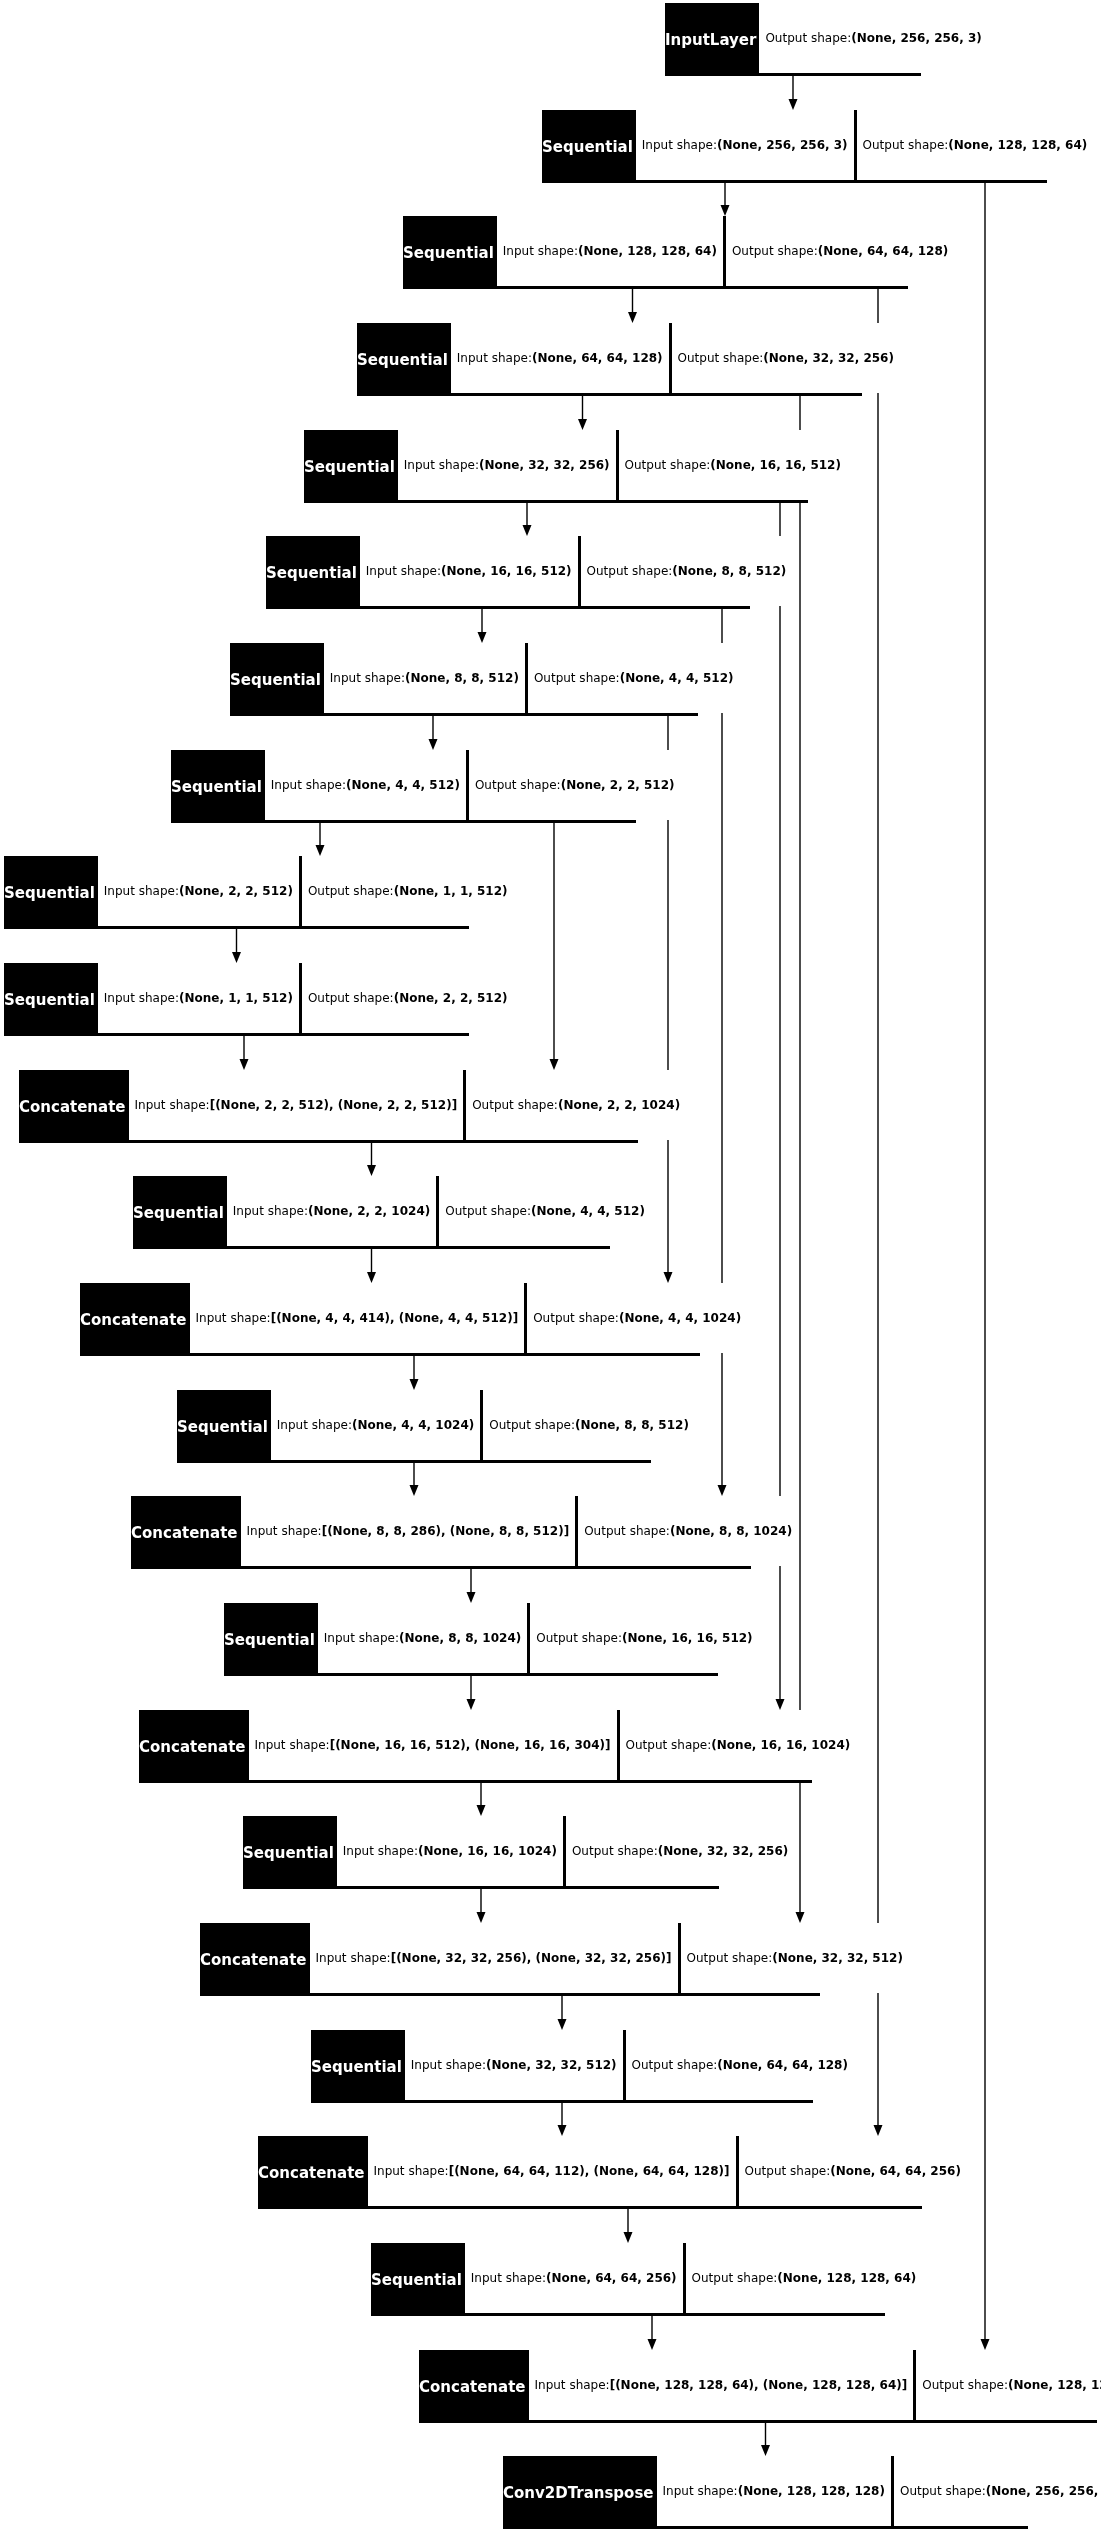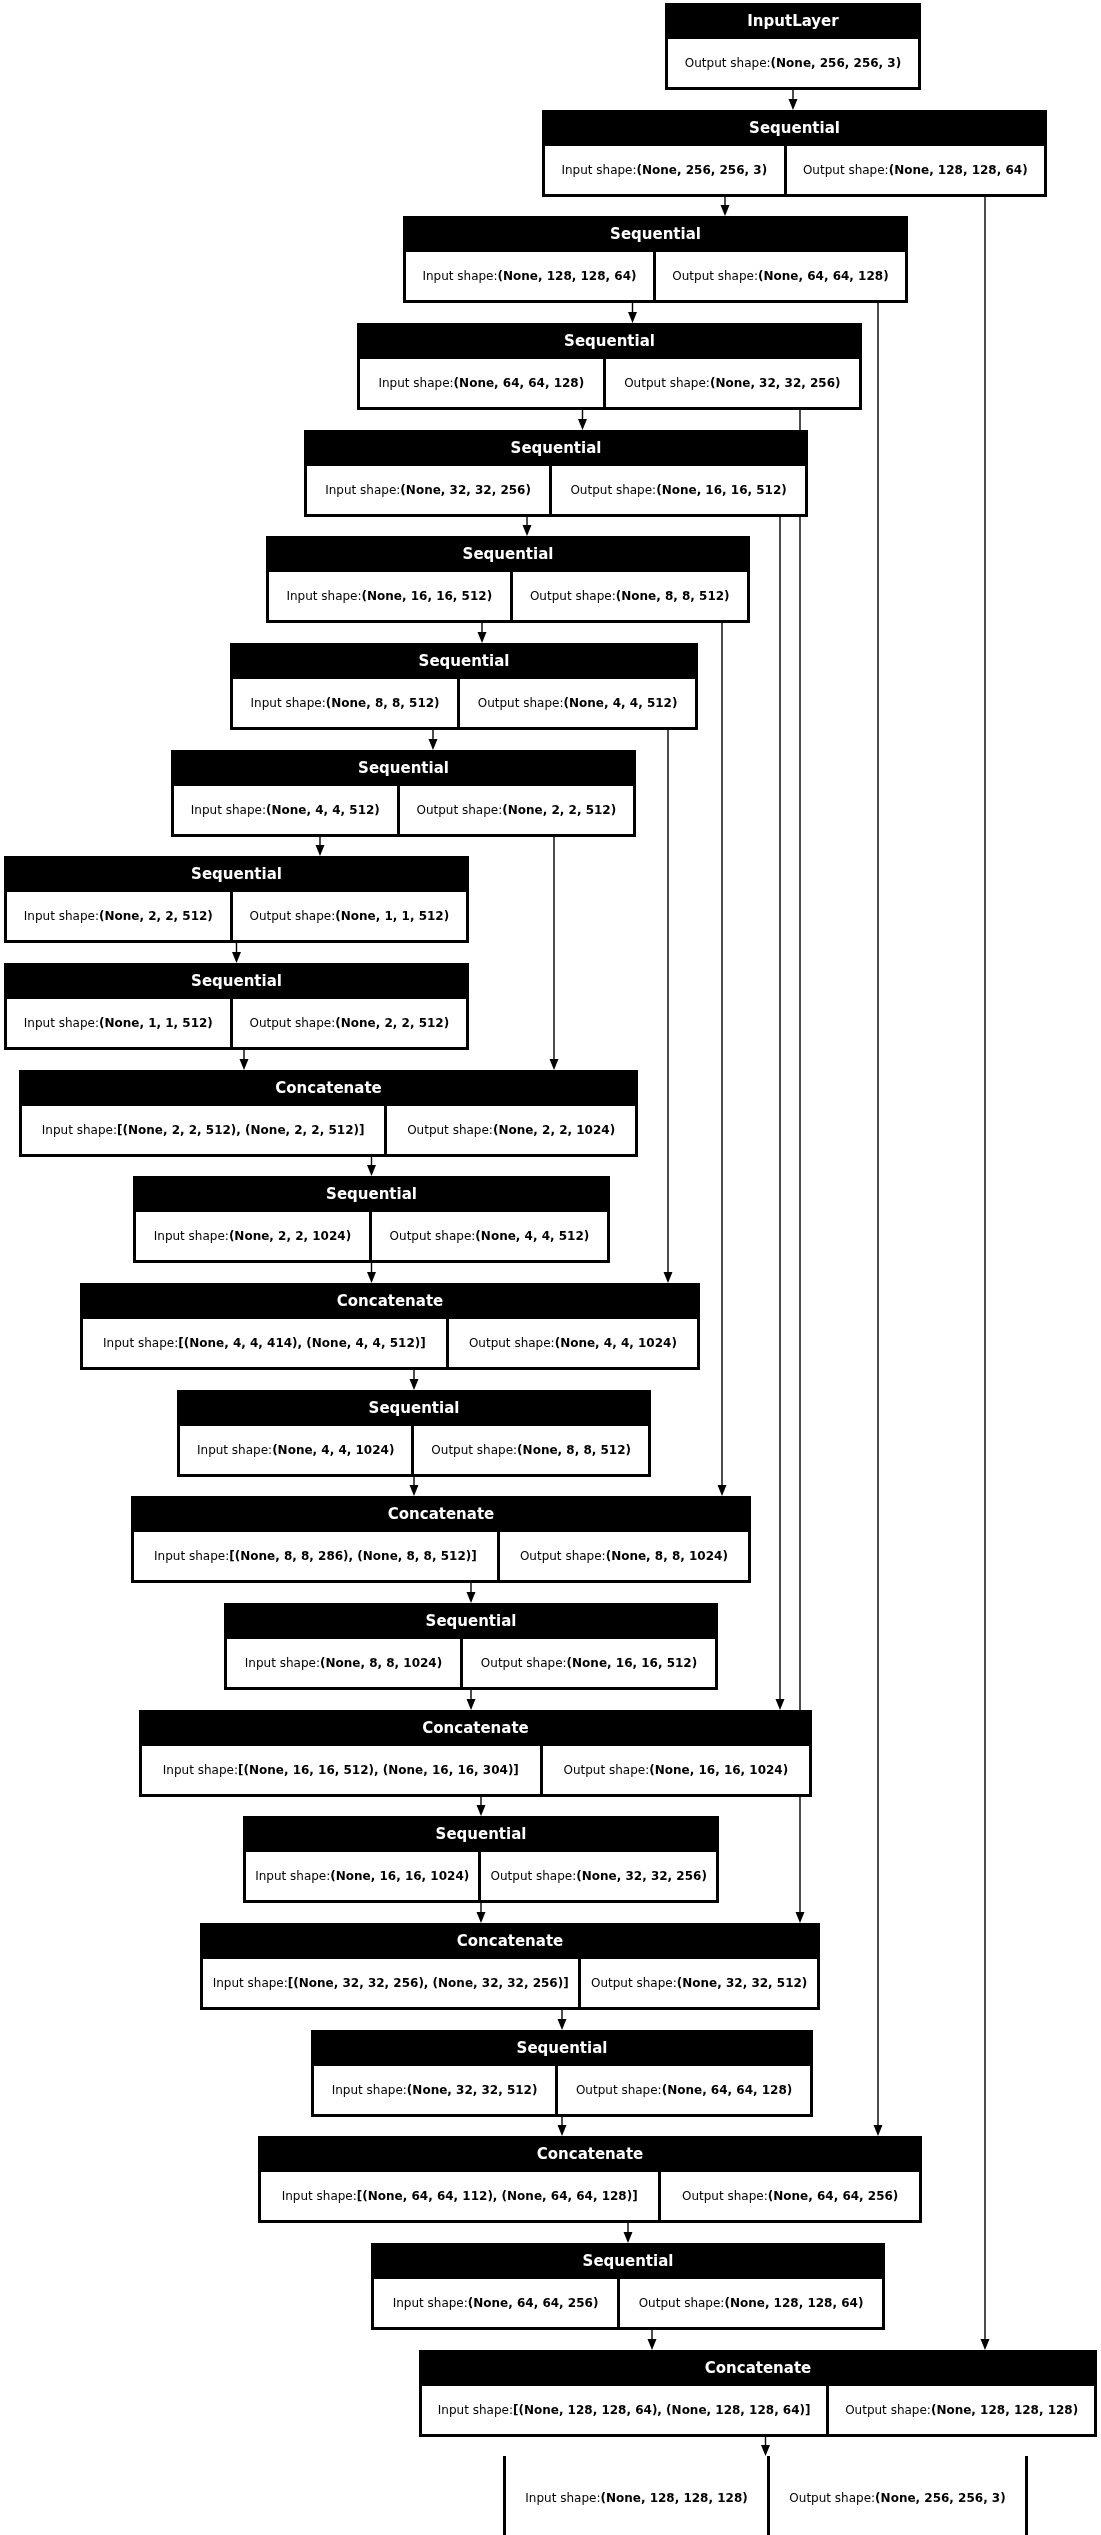--- a/index.html
+++ b/index.html
@@ -17,23 +17,23 @@
     position: absolute;
     left: 0;
     top: 0;
     z-index: 1;
     pointer-events: none;
   }
   .node {
     position: absolute;
     box-sizing: border-box;
     background: #000000;
-    height: 87px;
+    height: 73px;
     display: flex;
-    flex-direction: column;
+    flex-direction: row;
     z-index: 2;
   }
   .node-title {
     flex: 0 0 36px;
     display: flex;
     align-items: center;
     justify-content: center;
     color: #ffffff;
     font-weight: bold;
     font-size: 15px;
@@ -420,20 +420,21 @@
           <span class="shape-prefix">Input shape: </span>
           <span class="shape-value">[(None, 128, 128, 64), (None, 128, 128, 64)]</span>
         </div>
         <div class="cell" style="background: rgb(255, 255, 255); color: rgb(0, 0, 0);">
           <span class="shape-prefix">Output shape: </span>
           <span class="shape-value">(None, 128, 128, 128)</span>
         </div>
       </div>
     </div>
     <div class="node" style="left: 503px; top: 2456px; width: 525px; background: rgb(0, 0, 0);">
+      <div class="node-title" style="color: rgb(255, 255, 255);">Conv2DTranspose</div>
       <div class="node-body">
         <div class="cell" style="background: rgb(255, 255, 255); color: rgb(0, 0, 0);">
           <span class="shape-prefix">Input shape: </span>
           <span class="shape-value">(None, 128, 128, 128)</span>
         </div>
         <div class="cell" style="background: rgb(255, 255, 255); color: rgb(0, 0, 0);">
           <span class="shape-prefix">Output shape: </span>
           <span class="shape-value">(None, 256, 256, 3)</span>
         </div>
       </div>

